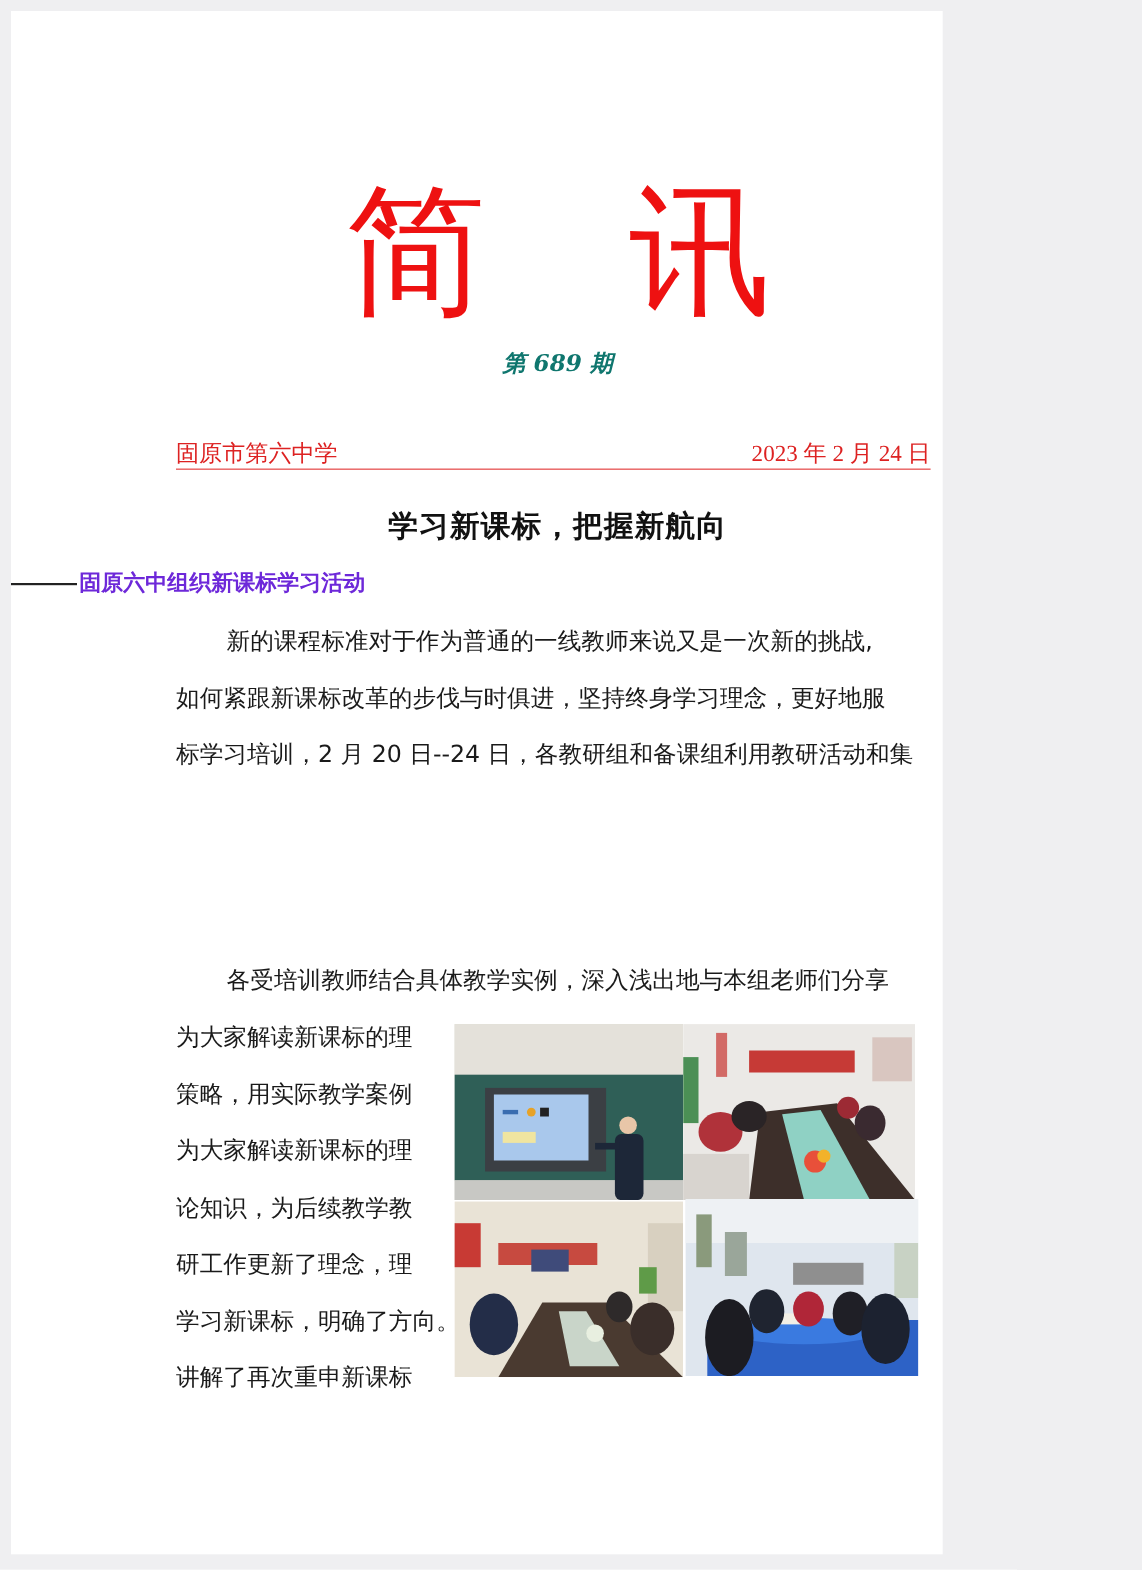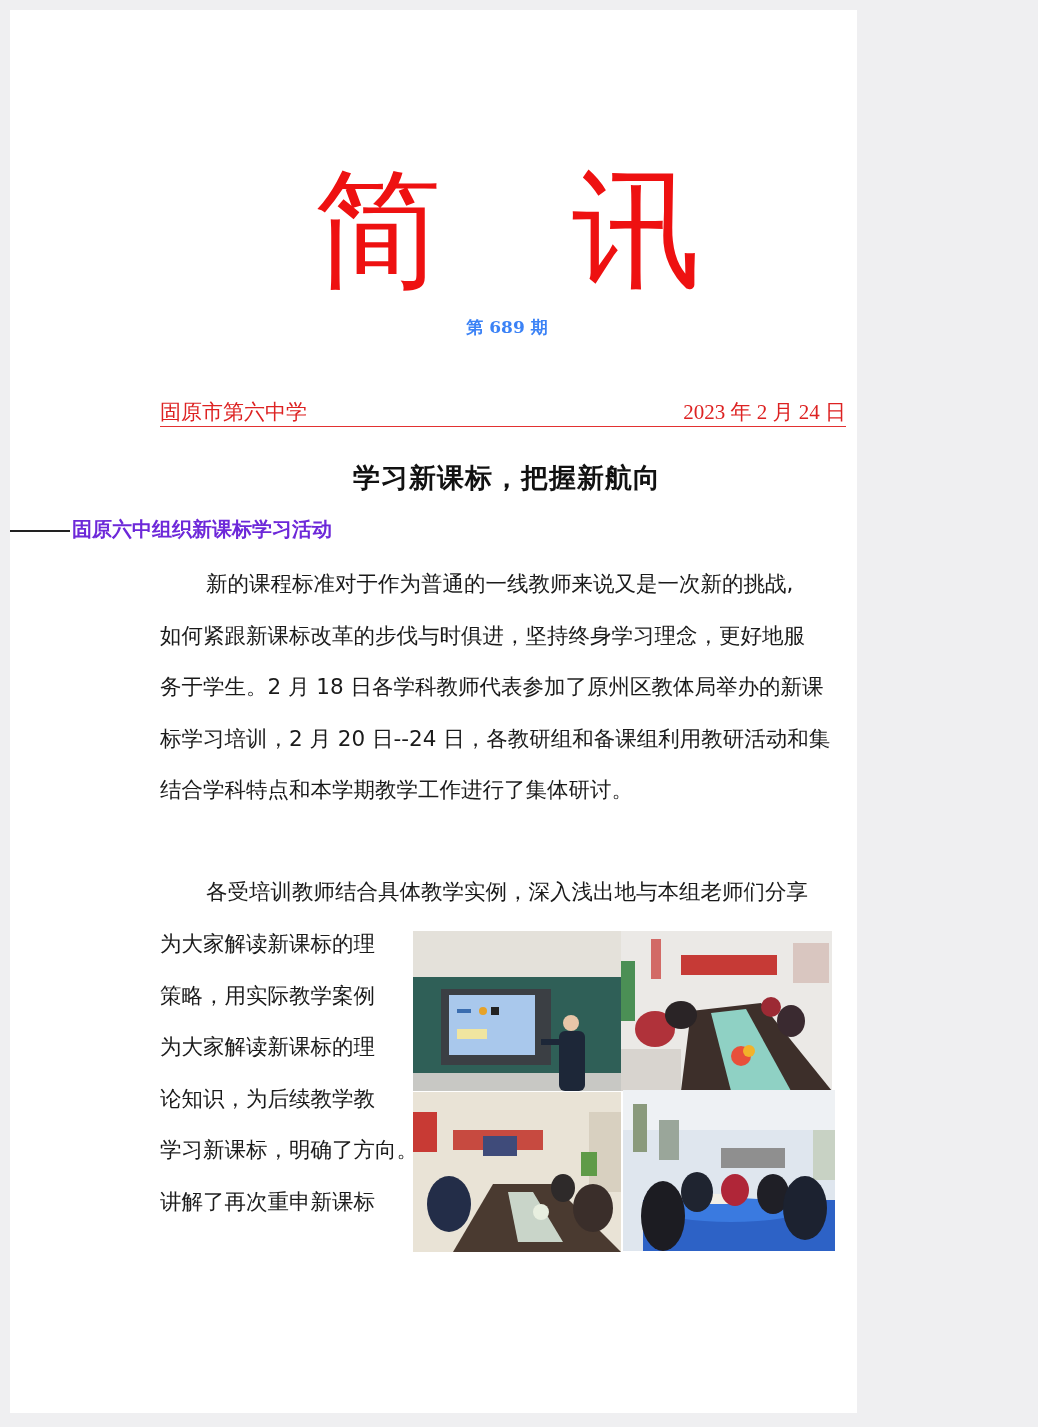--- a/index.html
+++ b/index.html
@@ -35,24 +35,25 @@
       font-weight: normal;
     }
     .masthead span { display: inline-block; }
     .masthead .gap { width: 130px; }
     .issue {
       position: absolute;
       top: 306px;
       left: 0;
       width: 994px;
       text-align: center;
-      font-size: 17px;
+      font-size: 21px;
       font-weight: bold;
-      color: #3b82f6;
+      color: #0f766e;
       font-family: "DejaVu Serif", serif;
+      font-style: italic;
     }
     .dateline {
       position: absolute;
       top: 388px;
       left: 150px;
       width: 686px;
       height: 28px;
       border-bottom: 1.5px solid #e23232;
       color: #dd2222;
       font-size: 21px;
@@ -138,34 +139,33 @@
 
   <div class="headline">学习新课标，把握新航向</div>
 
   <div class="subtitle">
     <span class="dash"></span><span>固原六中组织新课标学习活动</span>
   </div>
 
   <div class="body-text p1">
     <span class="line indent">新的课程标准对于作为普通的一线教师来说又是一次新的挑战,</span>
     <span class="line">如何紧跟新课标改革的步伐与时俱进，坚持终身学习理念，更好地服</span>
-    <span class="line">务于学生。2 月 18 日各学科教师代表参加了原州区教体局举办的新课</span>
     <span class="line">标学习培训，2 月 20 日--24 日，各教研组和备课组利用教研活动和集</span>
-    <span class="line">结合学科特点和本学期教学工作进行了集体研讨。</span>
   </div>
 
   <div class="body-text p2">
     <span class="line indent">各受培训教师结合具体教学实例，深入浅出地与本组老师们分享</span>
   </div>
 
   <div class="narrow">
     <span class="line">为大家解读新课标的理</span>
     <span class="line">策略，用实际教学案例</span>
     <span class="line">为大家解读新课标的理</span>
     <span class="line">论知识，为后续教学教</span>
+    <span class="line">研工作更新了理念，理</span>
     <span class="line">学习新课标，明确了方向。</span>
     <span class="line">讲解了再次重申新课标</span>
   </div>
 
   <div class="photo ph1">
     <svg width="208" height="160" viewBox="0 0 208 160">
       <rect width="208" height="160" fill="#d9d6cf"></rect>
       <rect x="0" y="0" width="208" height="46" fill="#e4e1da"></rect>
       <rect x="0" y="46" width="208" height="96" fill="#2f5f57"></rect>
       <rect x="28" y="58" width="110" height="76" fill="#3b3f44"></rect>

